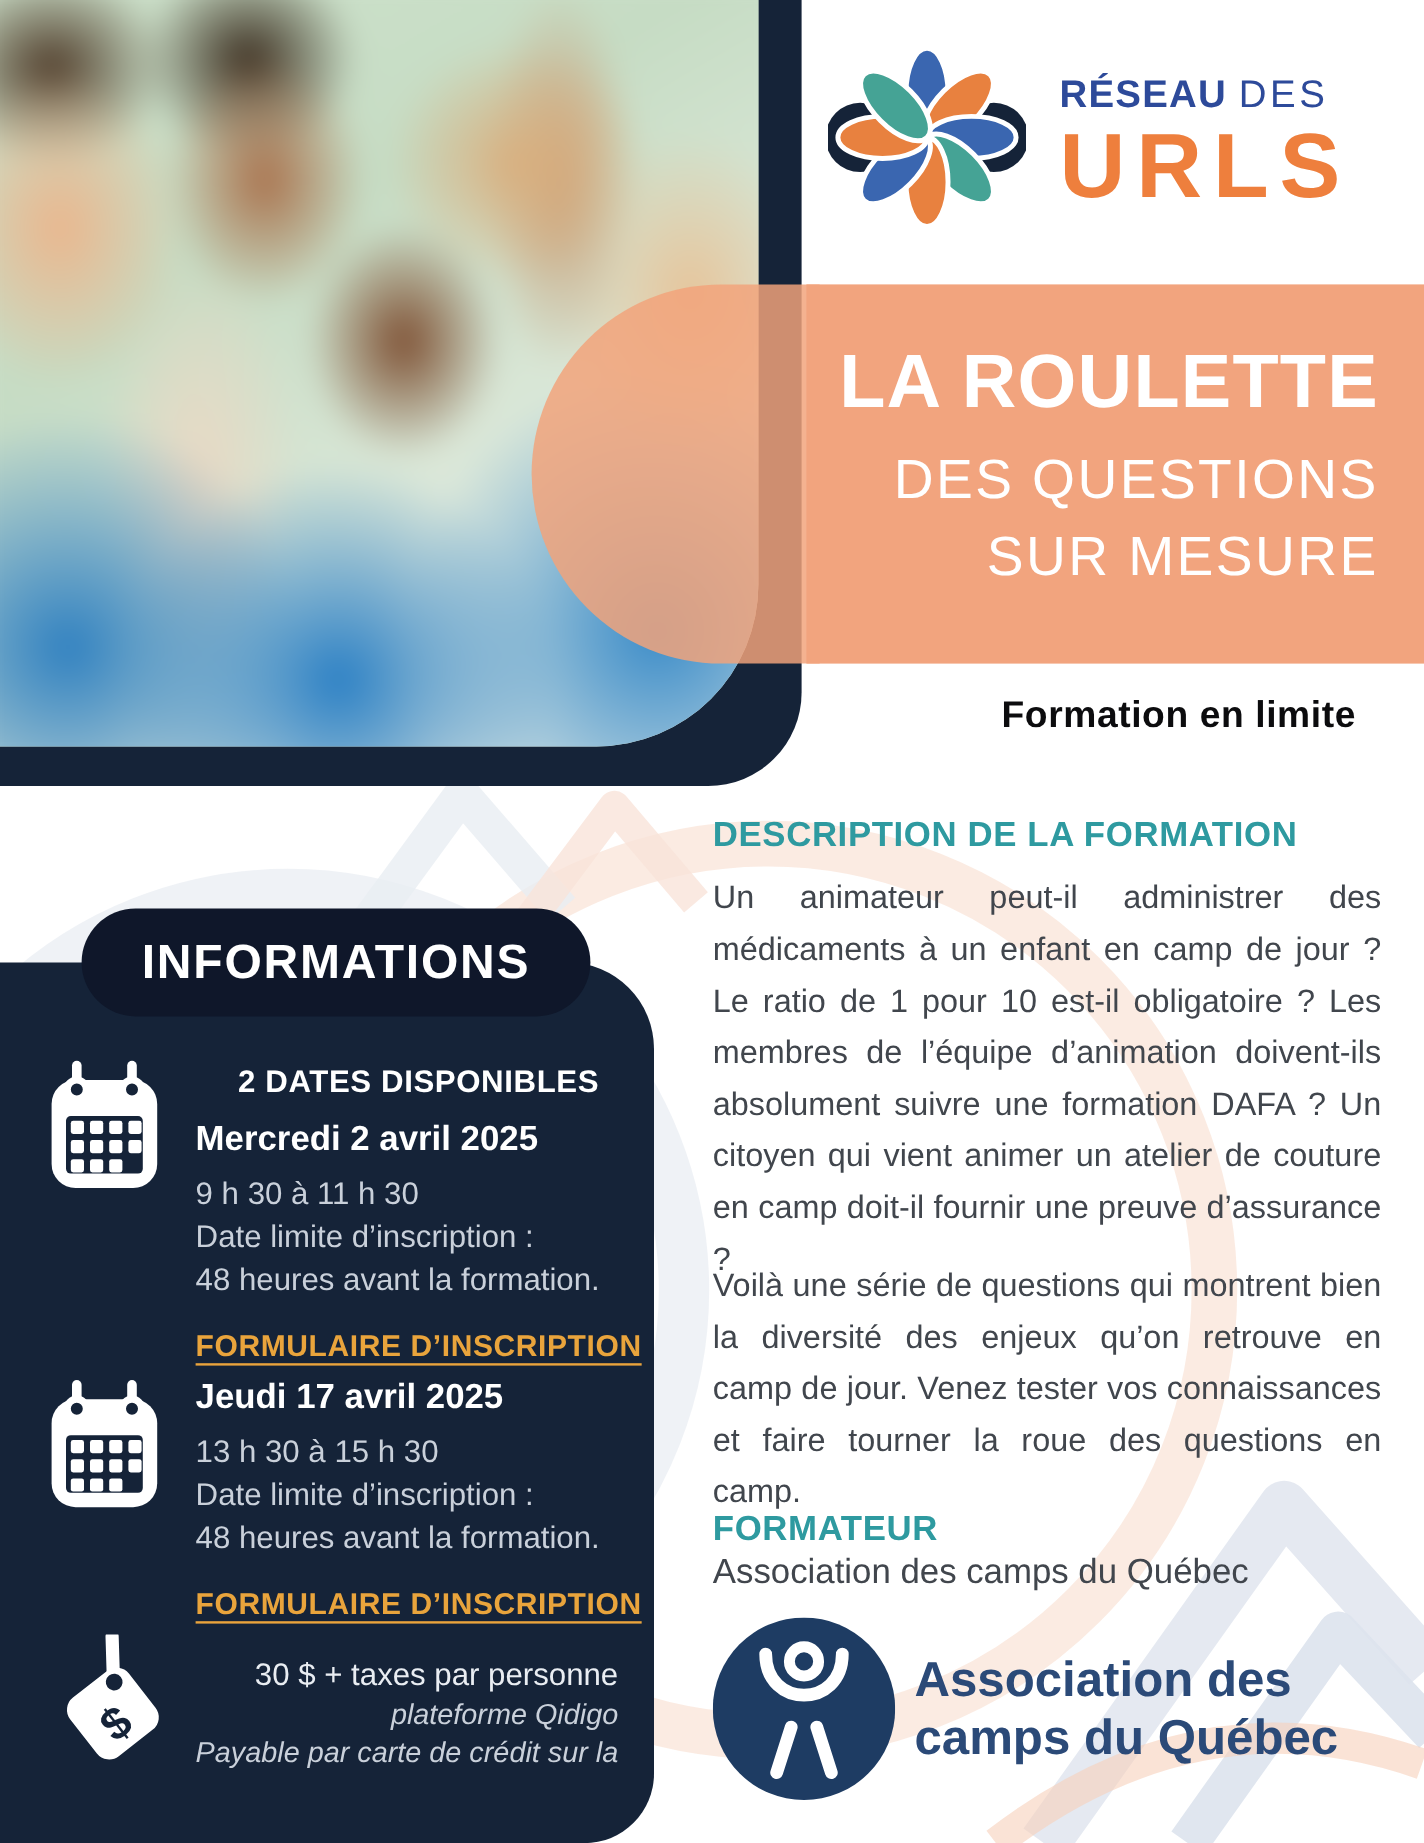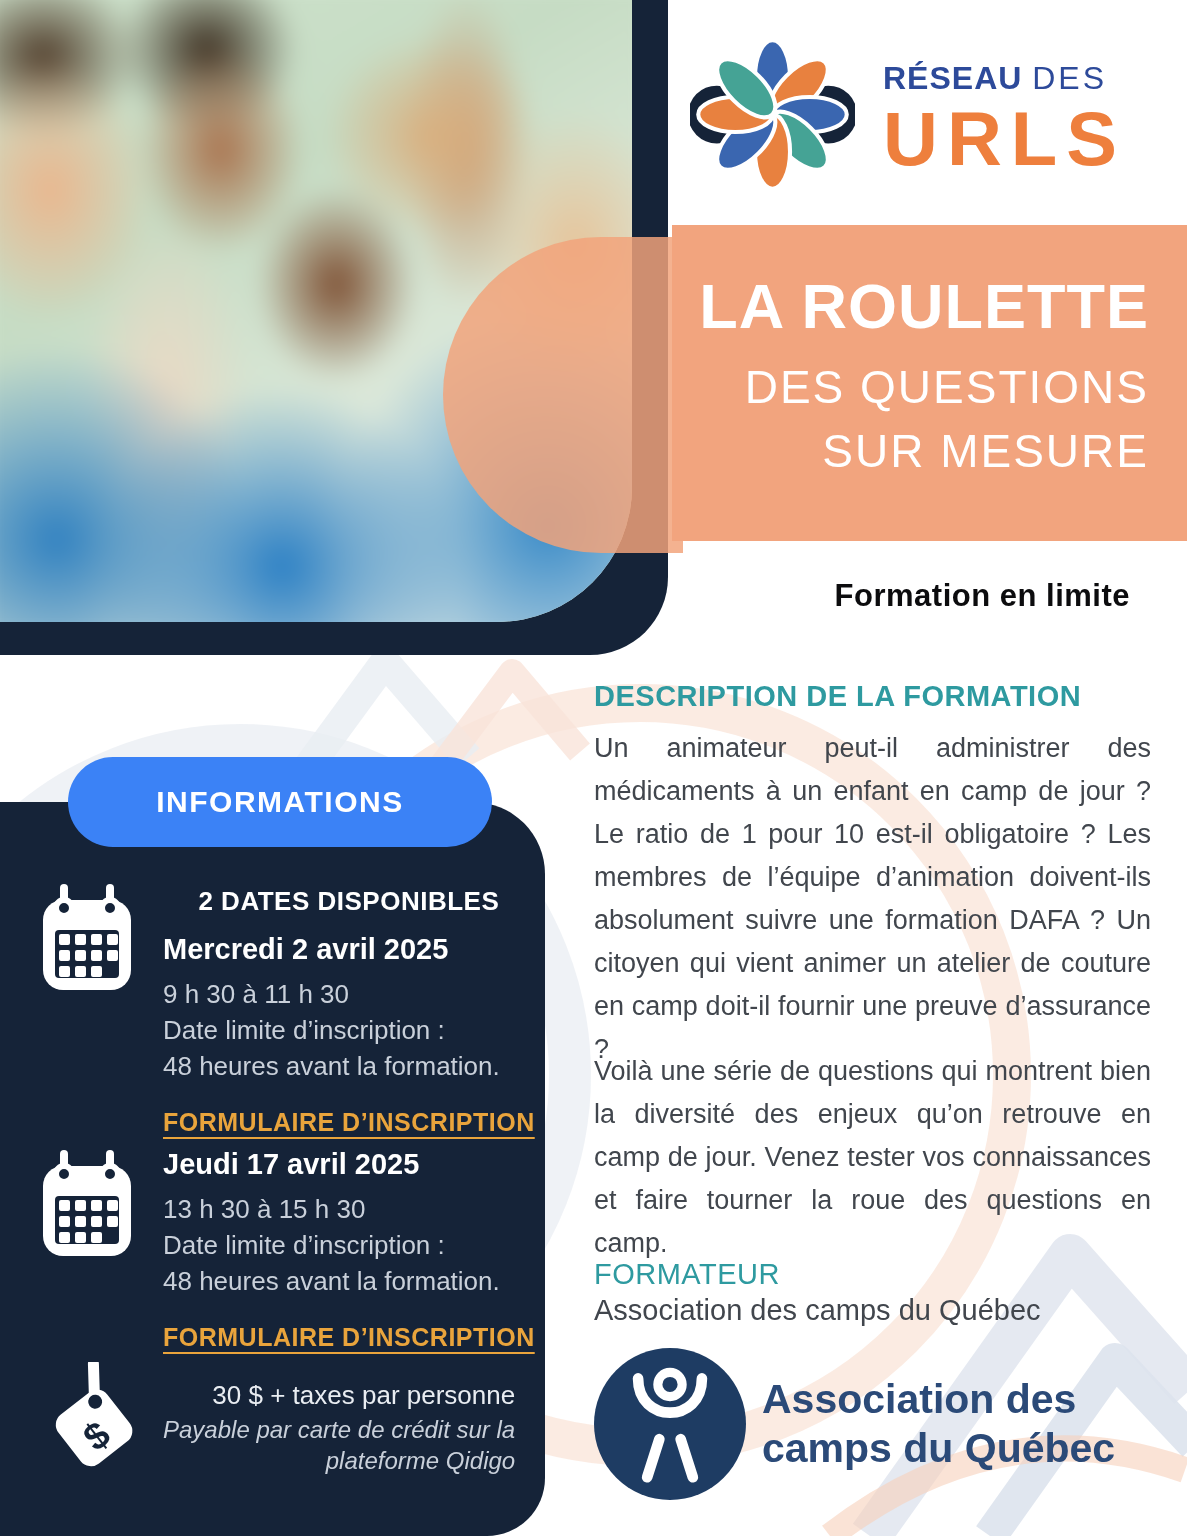--- a/index.html
+++ b/index.html
@@ -53,21 +53,21 @@
     color:#ee7f3d; letter-spacing:9px;
   }
 
   
   .banner-overlay {
     position:absolute; left:443px; top:237px; width:240px; height:316px;
     background:rgba(242,163,123,0.84);
     border-radius:158px 0 0 158px; z-index:3;
   }
   .banner {
-    position:absolute; left:672px; top:225px; width:515px; height:316px;
+    position:absolute; left:672px; top:237px; width:515px; height:316px;
     background:#f2a47e; z-index:3;
     padding:46px 38px 0 0; text-align:right; color:#ffffff;
   }
   .banner-line1 { font-size:63px; font-weight:800; letter-spacing:1px; line-height:70px; }
   .banner-line2 { margin-top:20px; font-size:46px; font-weight:400; letter-spacing:2px; line-height:52px; }
   .banner-line3 { margin-top:12px; font-size:46px; font-weight:400; letter-spacing:2px; line-height:52px; }
   .format-label {
     position:absolute; right:57px; top:578px; z-index:2;
     font-size:31px; font-weight:800; color:#0c0c0e; letter-spacing:0.5px;
   }
@@ -79,40 +79,40 @@
     color:#2e9aa0; letter-spacing:0.5px; white-space:nowrap;
   }
   .body-para {
     position:absolute; left:0; width:557px;
     font-size:27px; line-height:43px; color:#41464d;
     text-align:justify; text-align-last:left; font-weight:400;
   }
   .para1 { top:727px; }
   .para2 { top:1050px; }
   .formateur-heading {
-    position:absolute; left:0; top:1258px; font-size:29px; font-weight:400;
+    position:absolute; left:0; top:1258px; font-size:29px; font-weight:700;
     color:#2e9aa0; letter-spacing:0.5px;
   }
   .formateur-name { position:absolute; left:0; top:1294px; font-size:29px; color:#41464d; }
   .acq-row { position:absolute; left:0; top:1348px; display:flex; align-items:center; }
   .acq-badge { width:152px; height:152px; flex:0 0 auto; }
   .acq-wordmark {
     margin-left:16px; font-size:41px; line-height:49px; font-weight:800; color:#2b4a78;
   }
 
   
   .sidebar {
     position:absolute; left:0; top:802px; width:545px; height:734px;
     background:#152338; border-radius:0 72px 58px 0; z-index:1;
   }
   .info-pill {
     position:absolute; left:68px; top:757px; width:424px; height:90px;
-    background:#3b82f6; border-radius:46px; z-index:4;
+    background:#0f172a; border-radius:46px; z-index:4;
     display:flex; align-items:center; justify-content:center;
-    color:#ffffff; font-size:30px; font-weight:800; letter-spacing:1.5px;
+    color:#ffffff; font-size:40px; font-weight:800; letter-spacing:1.5px;
   }
   .cal-icon { position:absolute; width:100px; height:115px; z-index:4; }
   .cal-1 { left:37px; top:882px; }
   .cal-2 { left:37px; top:1148px; }
   .tag-icon { position:absolute; left:36px; top:1362px; width:110px; height:115px; z-index:4; }
   .session { position:absolute; left:163px; z-index:4; white-space:nowrap; }
   .sess-1 { top:886px; }
   .sess-2 { top:1148px; }
   .s-head { font-size:26px; font-weight:800; color:#ffffff; letter-spacing:0.5px; margin-bottom:16px;text-align:center; }
   .s-date { font-size:29px; font-weight:800; color:#ffffff; margin-bottom:10px; }
@@ -269,17 +269,17 @@
     <g transform="rotate(-38 55 62)">
       <rect x="24" y="36" width="62" height="62" rx="13" fill="#ffffff"></rect>
       <path d="M 72 46 L 94 16" stroke="#ffffff" stroke-width="11" stroke-linecap="round"></path>
       <circle cx="72" cy="47" r="7" fill="#152338"></circle>
       <text x="52" y="88" font-size="38" font-weight="bold" fill="#152338" text-anchor="middle" font-family="Liberation Sans, sans-serif">$</text>
     </g>
   </svg>
 
   <div class="pricing">
     <div class="p-price">30 $ + taxes par personne</div>
+    <div class="p-note">plateforme Qidigo</div>
     <div class="p-note">Payable par carte de crédit sur la</div>
-    <div class="p-note">plateforme Qidigo</div>
   </div>
 
 </div>
 
 </body></html>

